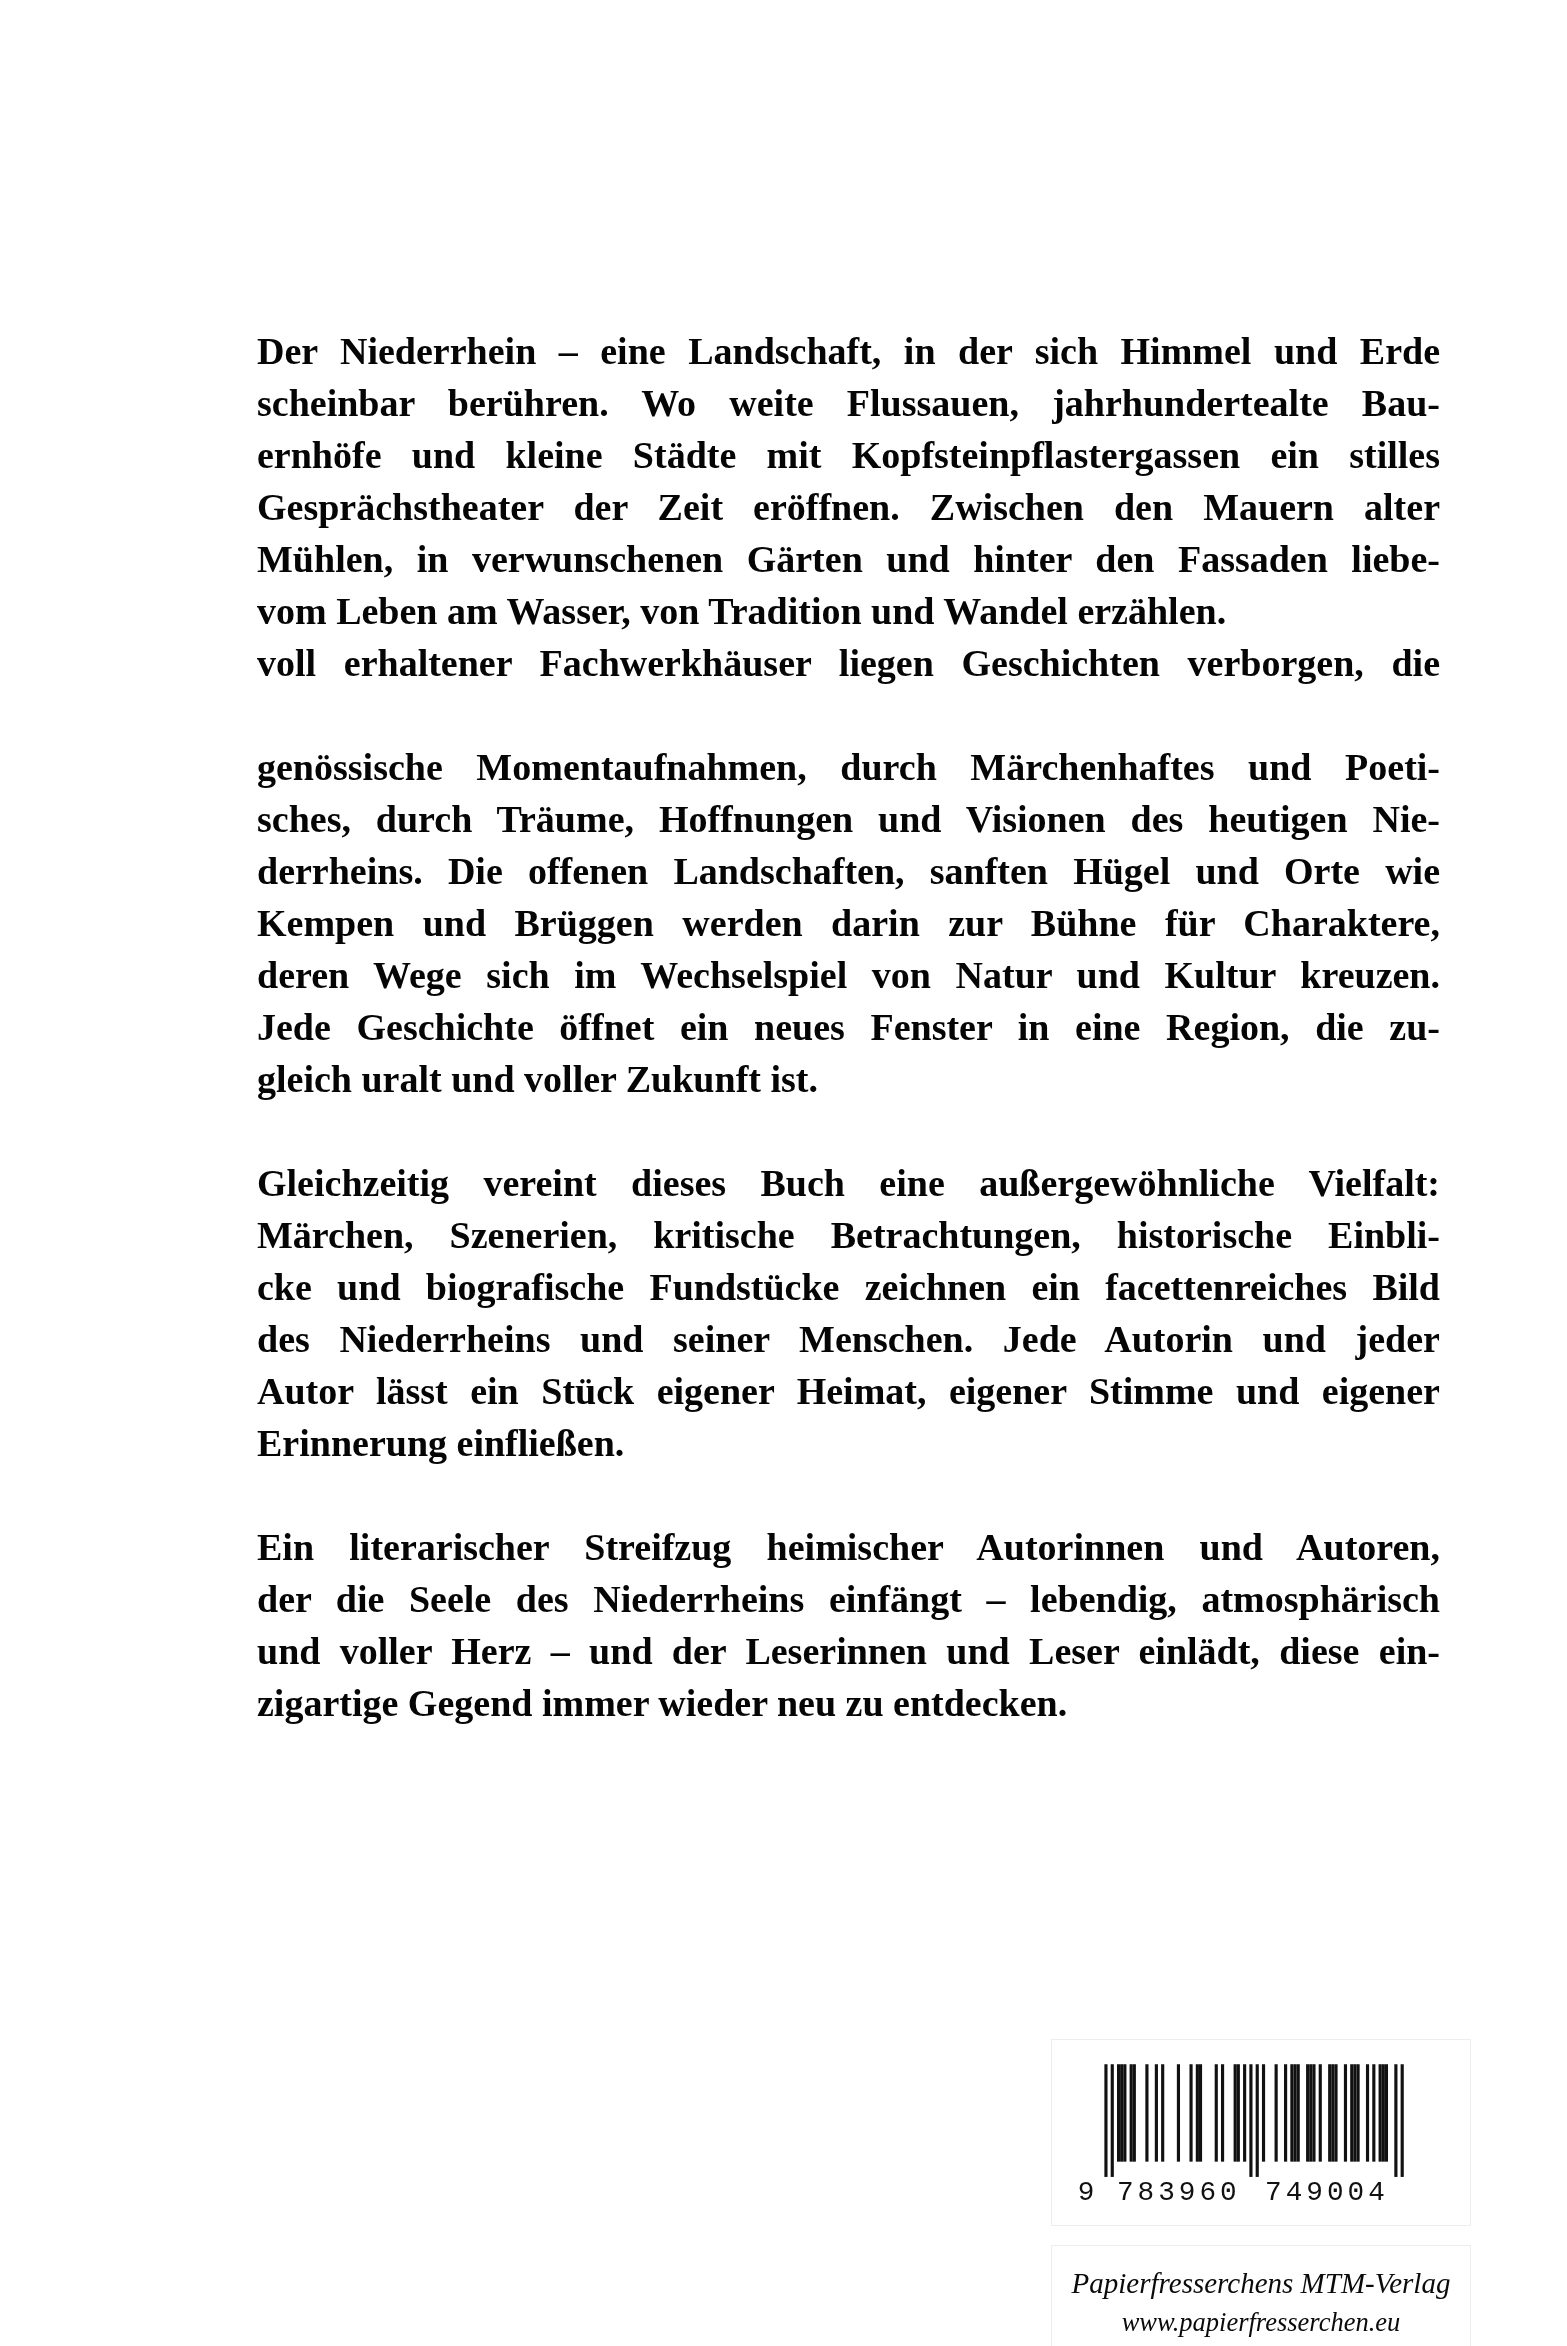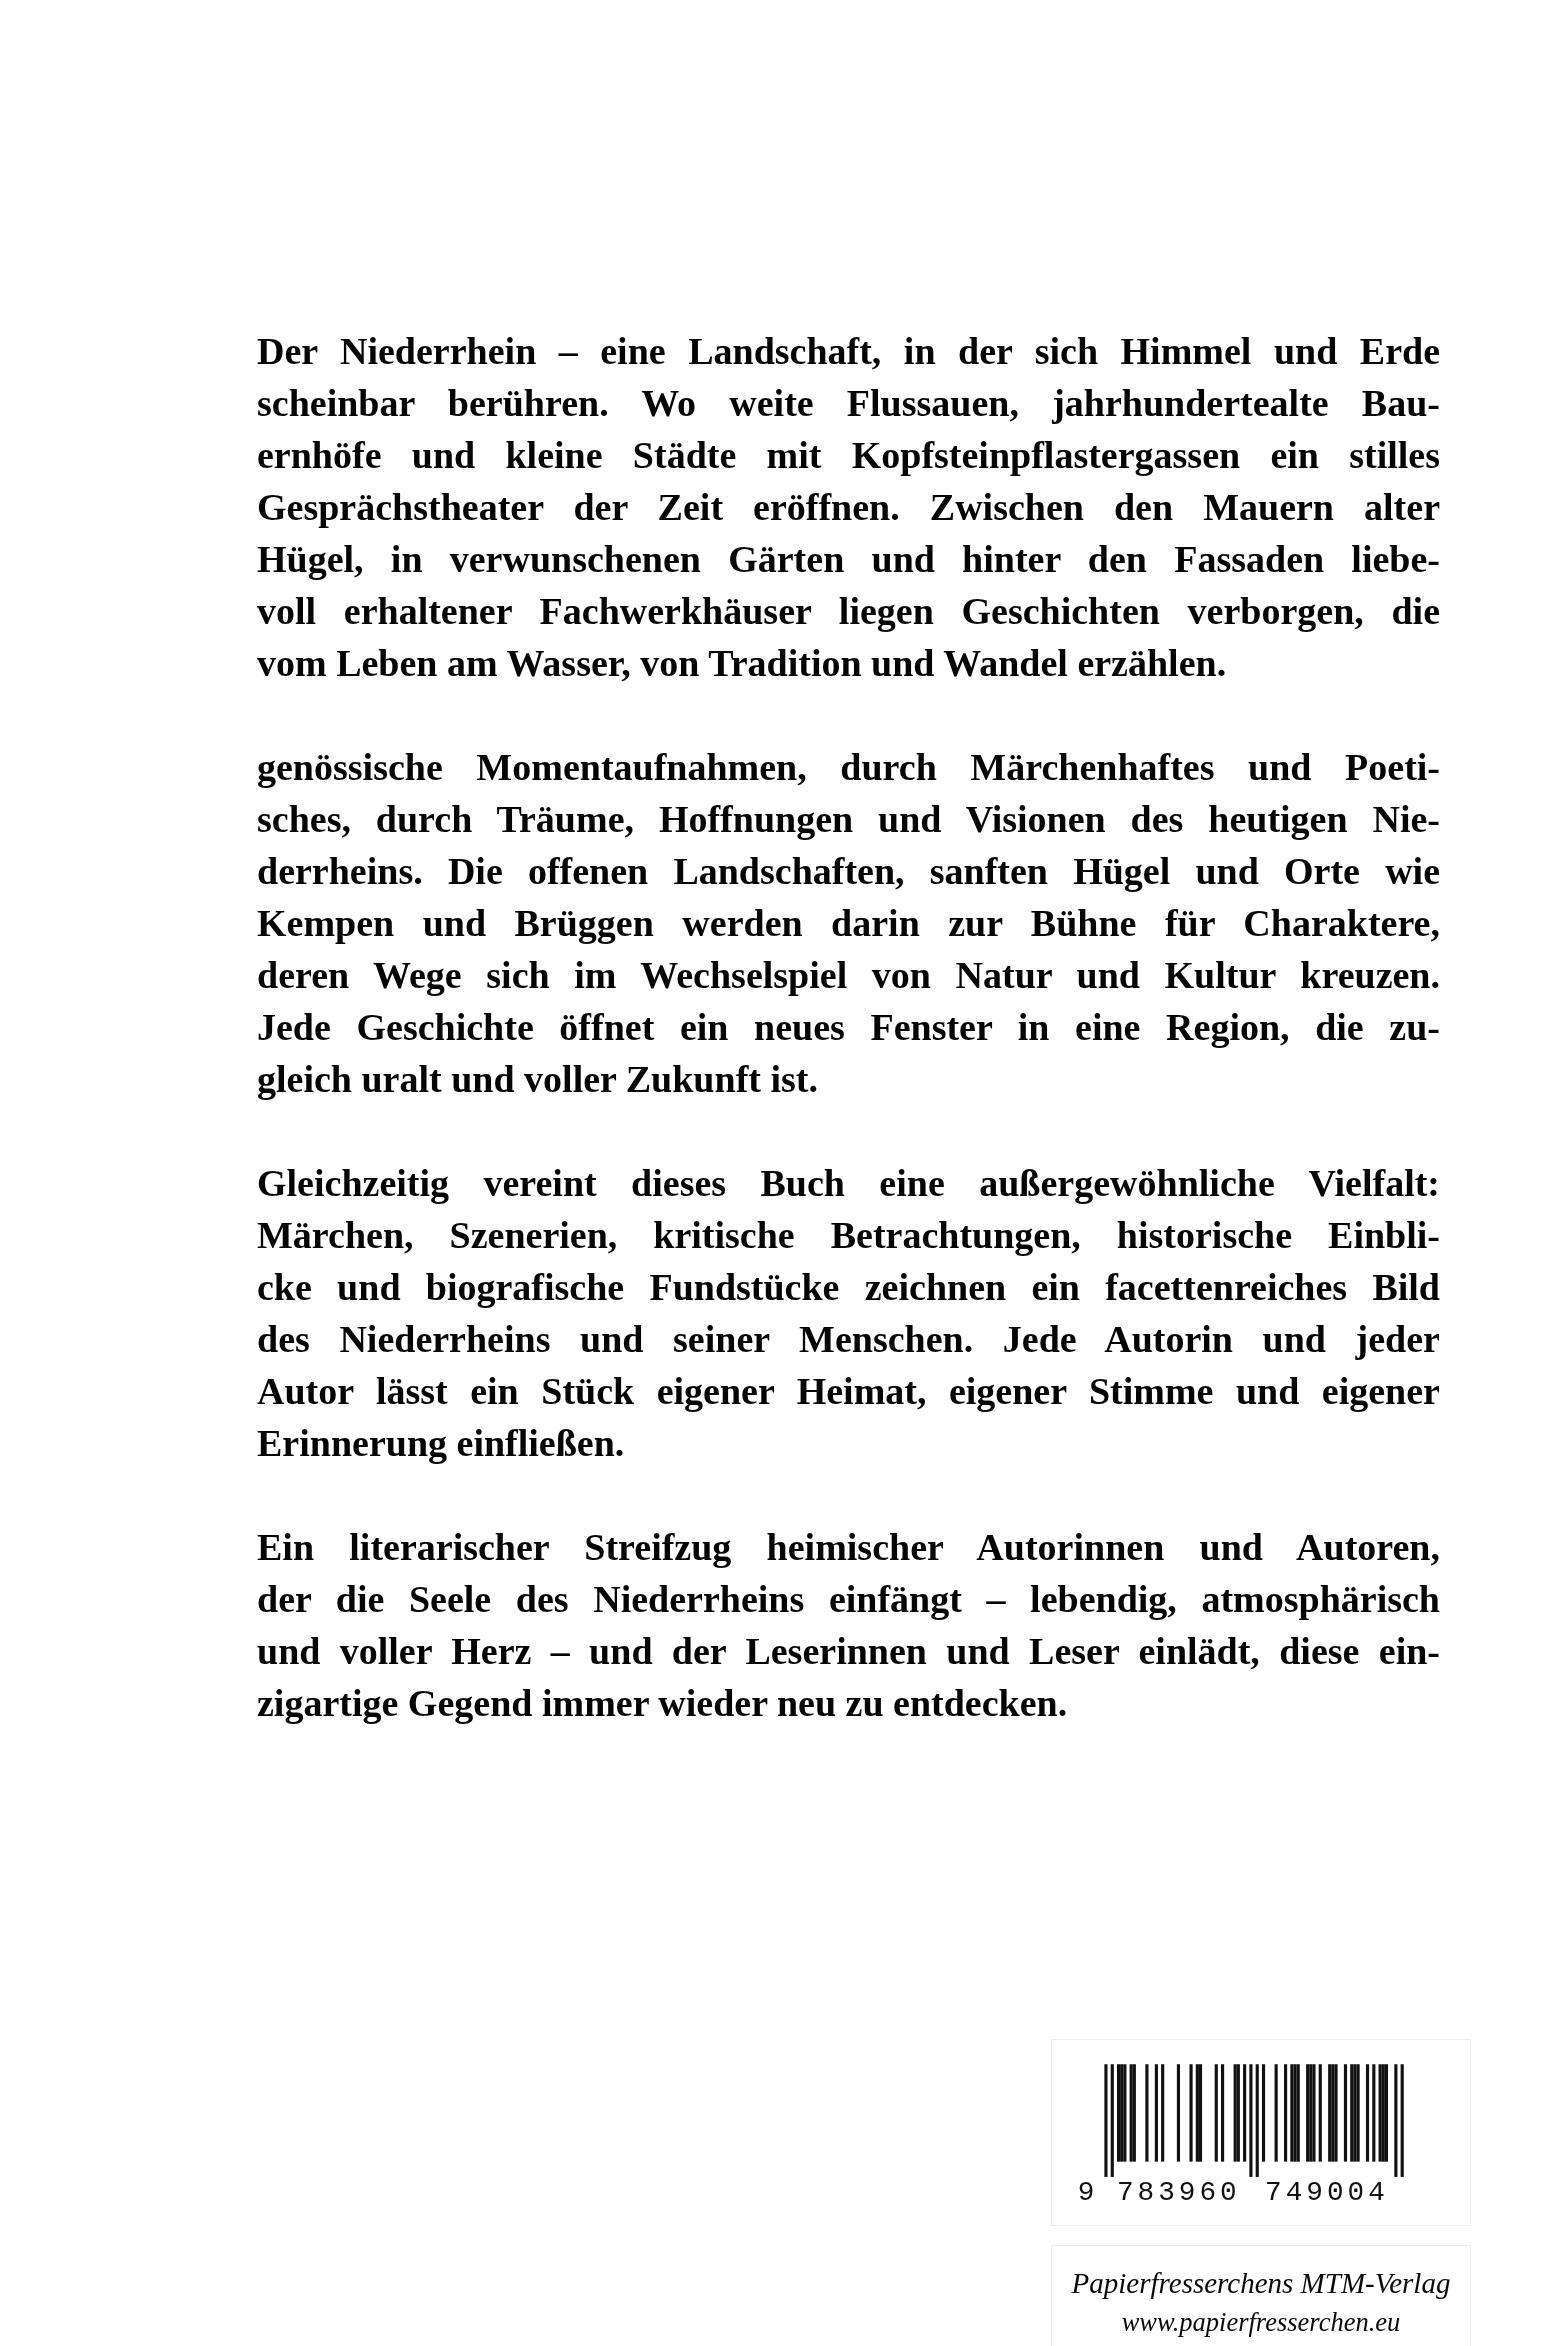--- a/index.html
+++ b/index.html
@@ -88,23 +88,23 @@
 <body>
 
 <div class="cover">
 
   <div class="blurb" id="blurb">
       <div class="paragraph">
         <div class="line">Der Niederrhein – eine Landschaft, in der sich Himmel und Erde</div>
         <div class="line">scheinbar berühren. Wo weite Flussauen, jahrhundertealte Bau-</div>
         <div class="line">ernhöfe und kleine Städte mit Kopfsteinpflastergassen ein stilles</div>
         <div class="line">Gesprächstheater der Zeit eröffnen. Zwischen den Mauern alter</div>
-        <div class="line">Hügel, in verwunschenen Gärten und hinter den Fassaden liebe-</div>
+        <div class="line">Mühlen, in verwunschenen Gärten und hinter den Fassaden liebe-</div>
+        <div class="line last">vom Leben am Wasser, von Tradition und Wandel erzählen.</div>
         <div class="line">voll erhaltener Fachwerkhäuser liegen Geschichten verborgen, die</div>
-        <div class="line last">vom Leben am Wasser, von Tradition und Wandel erzählen.</div>
       </div>
       <div class="paragraph">
         <div class="line">genössische Momentaufnahmen, durch Märchenhaftes und Poeti-</div>
         <div class="line">sches, durch Träume, Hoffnungen und Visionen des heutigen Nie-</div>
         <div class="line">derrheins. Die offenen Landschaften, sanften Hügel und Orte wie</div>
         <div class="line">Kempen und Brüggen werden darin zur Bühne für Charaktere,</div>
         <div class="line">deren Wege sich im Wechselspiel von Natur und Kultur kreuzen.</div>
         <div class="line">Jede Geschichte öffnet ein neues Fenster in eine Region, die zu-</div>
         <div class="line last">gleich uralt und voller Zukunft ist.</div>
       </div>

